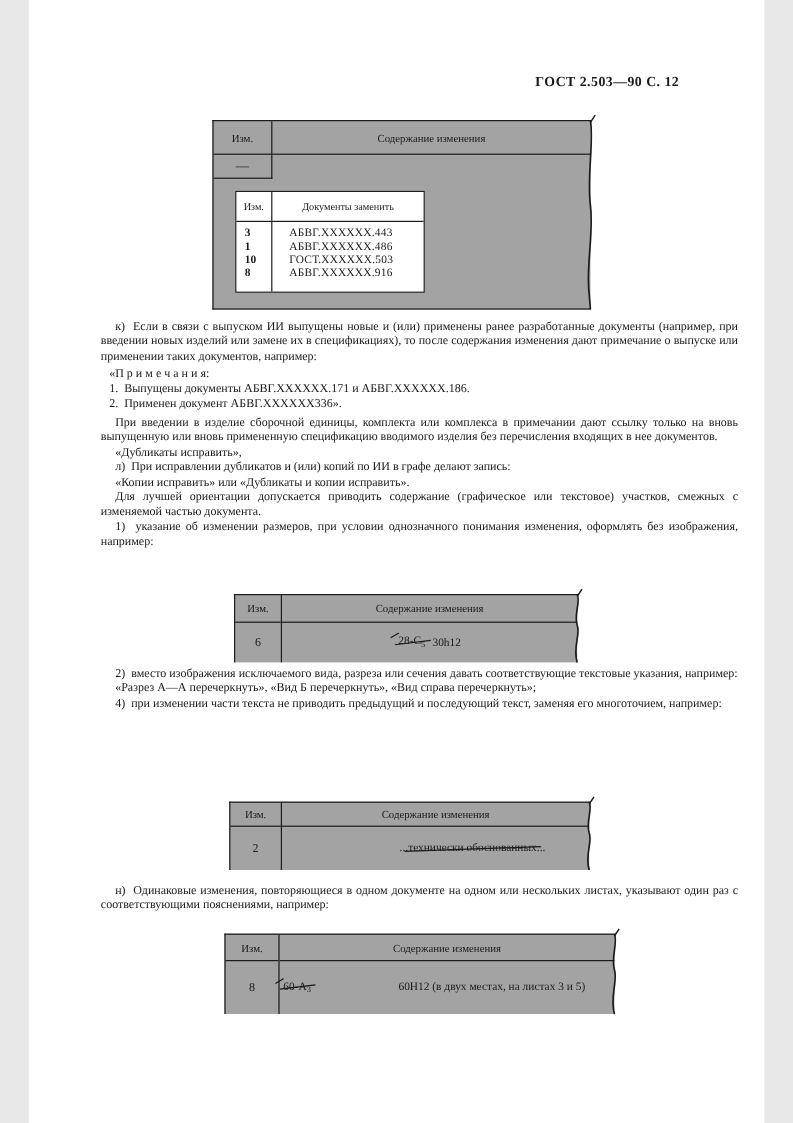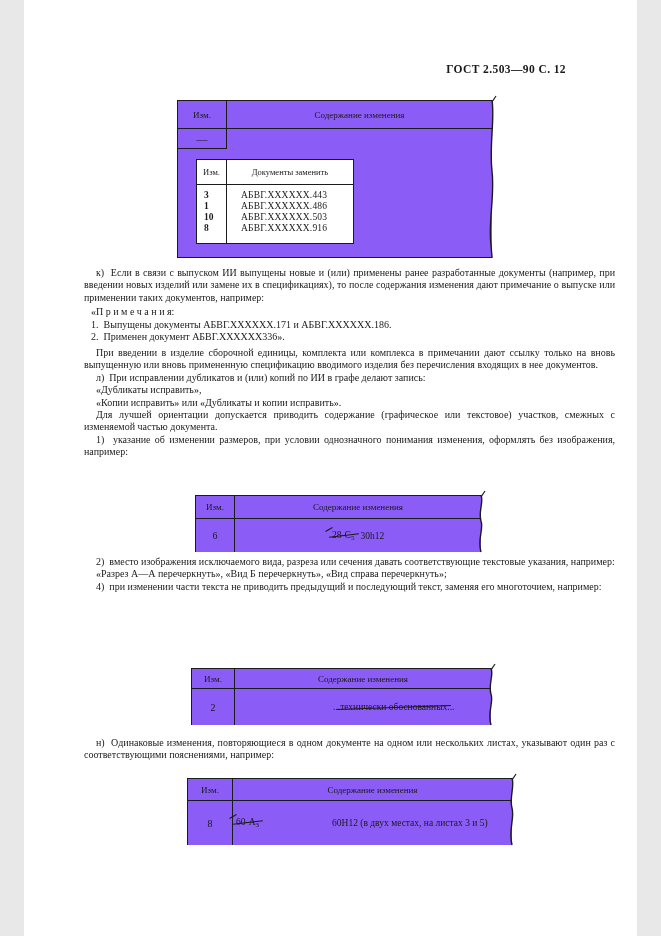--- a/index.html
+++ b/index.html
@@ -16,21 +16,21 @@
   
   .textblock{
     position:absolute;left:60px;width:531px;
     font-size:10px;line-height:12.45px;text-align:justify;
   }
   .textblock p{margin:0;text-indent:12px;}
   .textblock p.ni{text-indent:7px;}
   .sp2{margin-top:2px!important;}
   .sp3{margin-top:3px!important;}
   
-  .tbl{position:absolute;box-sizing:border-box;background:#8b5cf6;
+  .tbl{position:absolute;box-sizing:border-box;background:#a3a3a3;
        border-top:1.6px solid #1b1b1b;border-left:1.6px solid #1b1b1b;}
   .tbl *{box-sizing:border-box;}
   .wavy{position:absolute;top:-1px;right:-7px;overflow:visible;}
   
   .t1{display:flex;border-bottom:1.6px solid #1b1b1b;}
   .t1-col1{width:49px;display:flex;flex-direction:column;}
   .t1-hdr{height:28px;border-right:1.6px solid #1b1b1b;border-bottom:1.6px solid #1b1b1b;
           display:flex;align-items:center;justify-content:center;font-size:9px;}
   .t1-dash{height:20px;border-right:1.6px solid #1b1b1b;border-bottom:1.6px solid #1b1b1b;
           display:flex;align-items:center;justify-content:center;font-size:11px;}
@@ -89,39 +89,39 @@
       <div class="ti-body">
         <div class="ti-c1b">
           <div>3</div>
           <div>1</div>
           <div>10</div>
           <div>8</div>
         </div>
         <div class="ti-c2b">
           <div>АБВГ.XXXXXX.443</div>
           <div>АБВГ.XXXXXX.486</div>
-          <div>АБВГ.XXXXXX.503</div>
+          <div>ГОСТ.XXXXXX.503</div>
           <div>АБВГ.XXXXXX.916</div>
         </div>
       </div>
     </div>
     <svg class="wavy" width="14" height="158" viewBox="0 0 14 158">
       <path d="M7,0 C10,19 4,47 7,71 C10,95 3,123 6,145 C6.5,152 7,156 7,158" stroke="#1b1b1b" stroke-width="1.4" fill="none"></path>
       <path d="M7,2 L11,-4" stroke="#1b1b1b" stroke-width="1.2" fill="none"></path>
     </svg>
   </div>
 
   <div class="textblock" style="top:267px;">
     <p>к)&nbsp; Если в связи с выпуском ИИ выпущены новые и (или) применены ранее разработанные документы (например, при введении новых изделий или замене их в спецификациях), то после содержания изменения дают примечание о выпуске или применении таких документов, например:</p>
     <p class="ni sp2">«П р и м е ч а н и я:</p>
     <p class="ni">1.&nbsp; Выпущены документы АБВГ.XXXXXX.171 и АБВГ.XXXXXX.186.</p>
     <p class="ni">2.&nbsp; Применен документ АБВГ.XXXXXX336».</p>
     <p class="sp3">При введении в изделие сборочной единицы, комплекта или комплекса в примечании дают ссылку только на вновь выпущенную или вновь примененную спецификацию вводимого изделия без перечисления входящих в нее документов.</p>
+    <p>«Дубликаты исправить»,</p>
     <p>л)&nbsp; При исправлении дубликатов и (или) копий по ИИ в графе делают запись:</p>
-    <p>«Дубликаты исправить»,</p>
     <p>«Копии исправить» или «Дубликаты и копии исправить».</p>
     <p>Для лучшей ориентации допускается приводить содержание (графическое или текстовое) участков, смежных с изменяемой частью документа.</p>
     <p>1)&nbsp; указание об изменении размеров, при условии однозначного понимания изменения, оформлять без изображения, например:</p>
   </div>
 
   <div class="tbl gt" style="left:171px;top:495px;width:286px;height:57px;">
     <div class="gc1" style="width:39px;">
       <div class="gh" style="height:23px;">Изм.</div>
       <div class="gv">6</div>
     </div>

